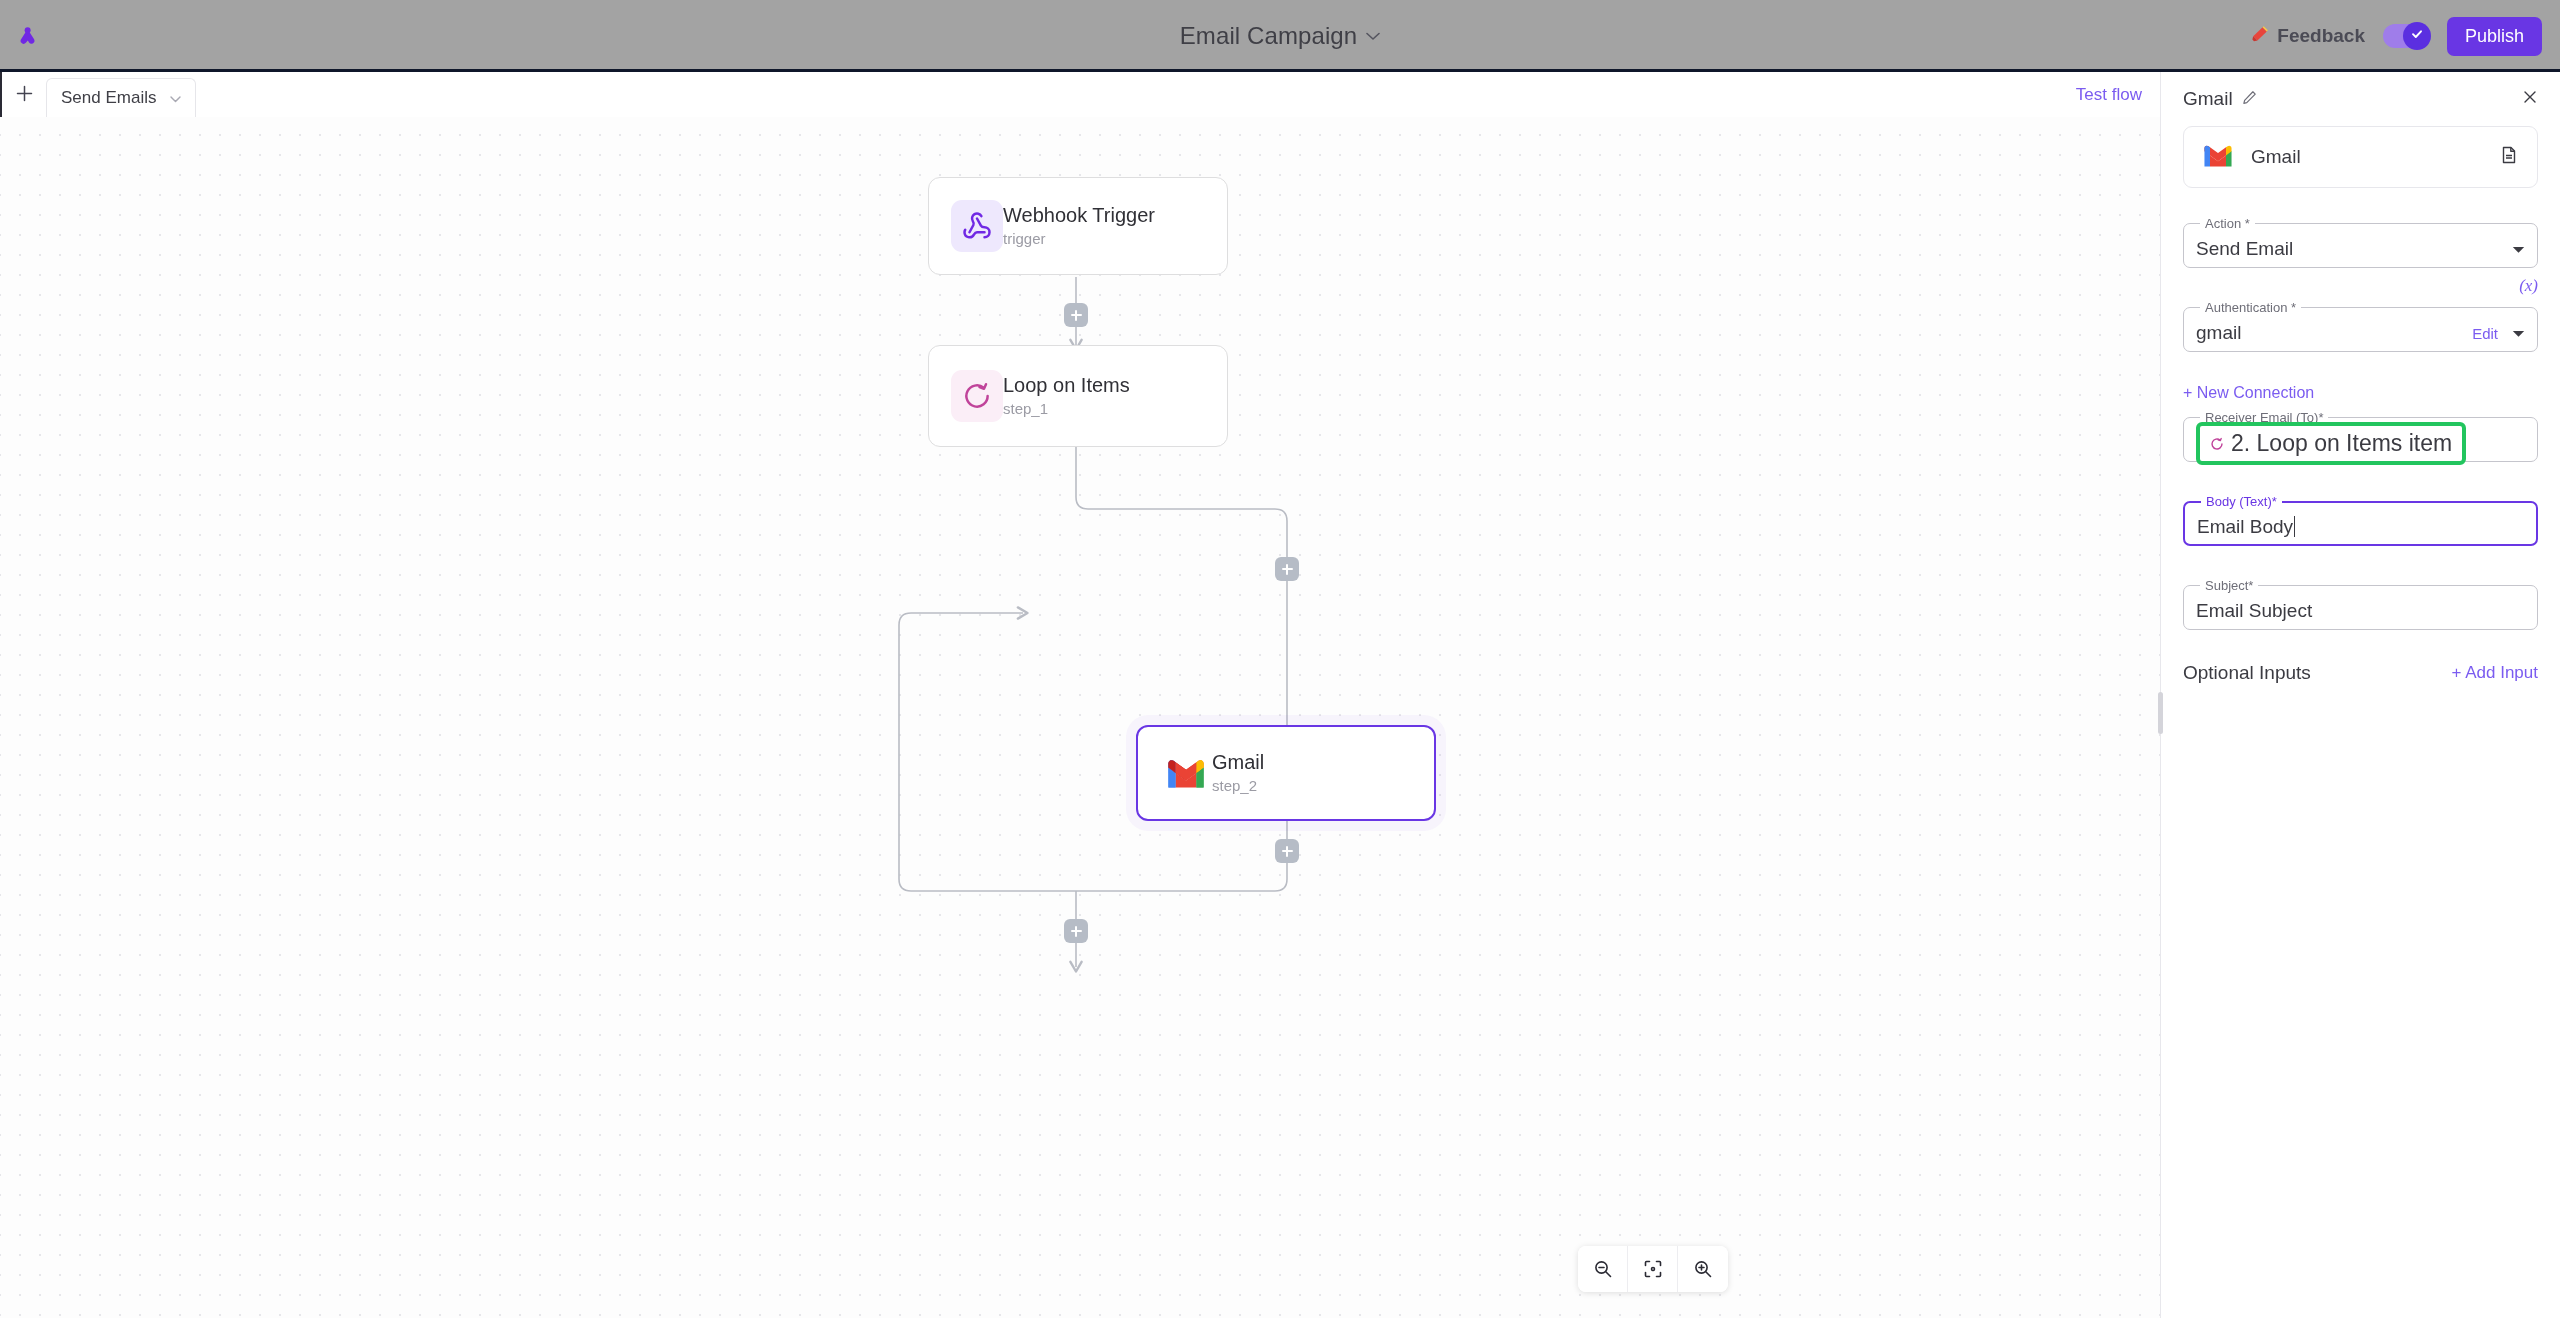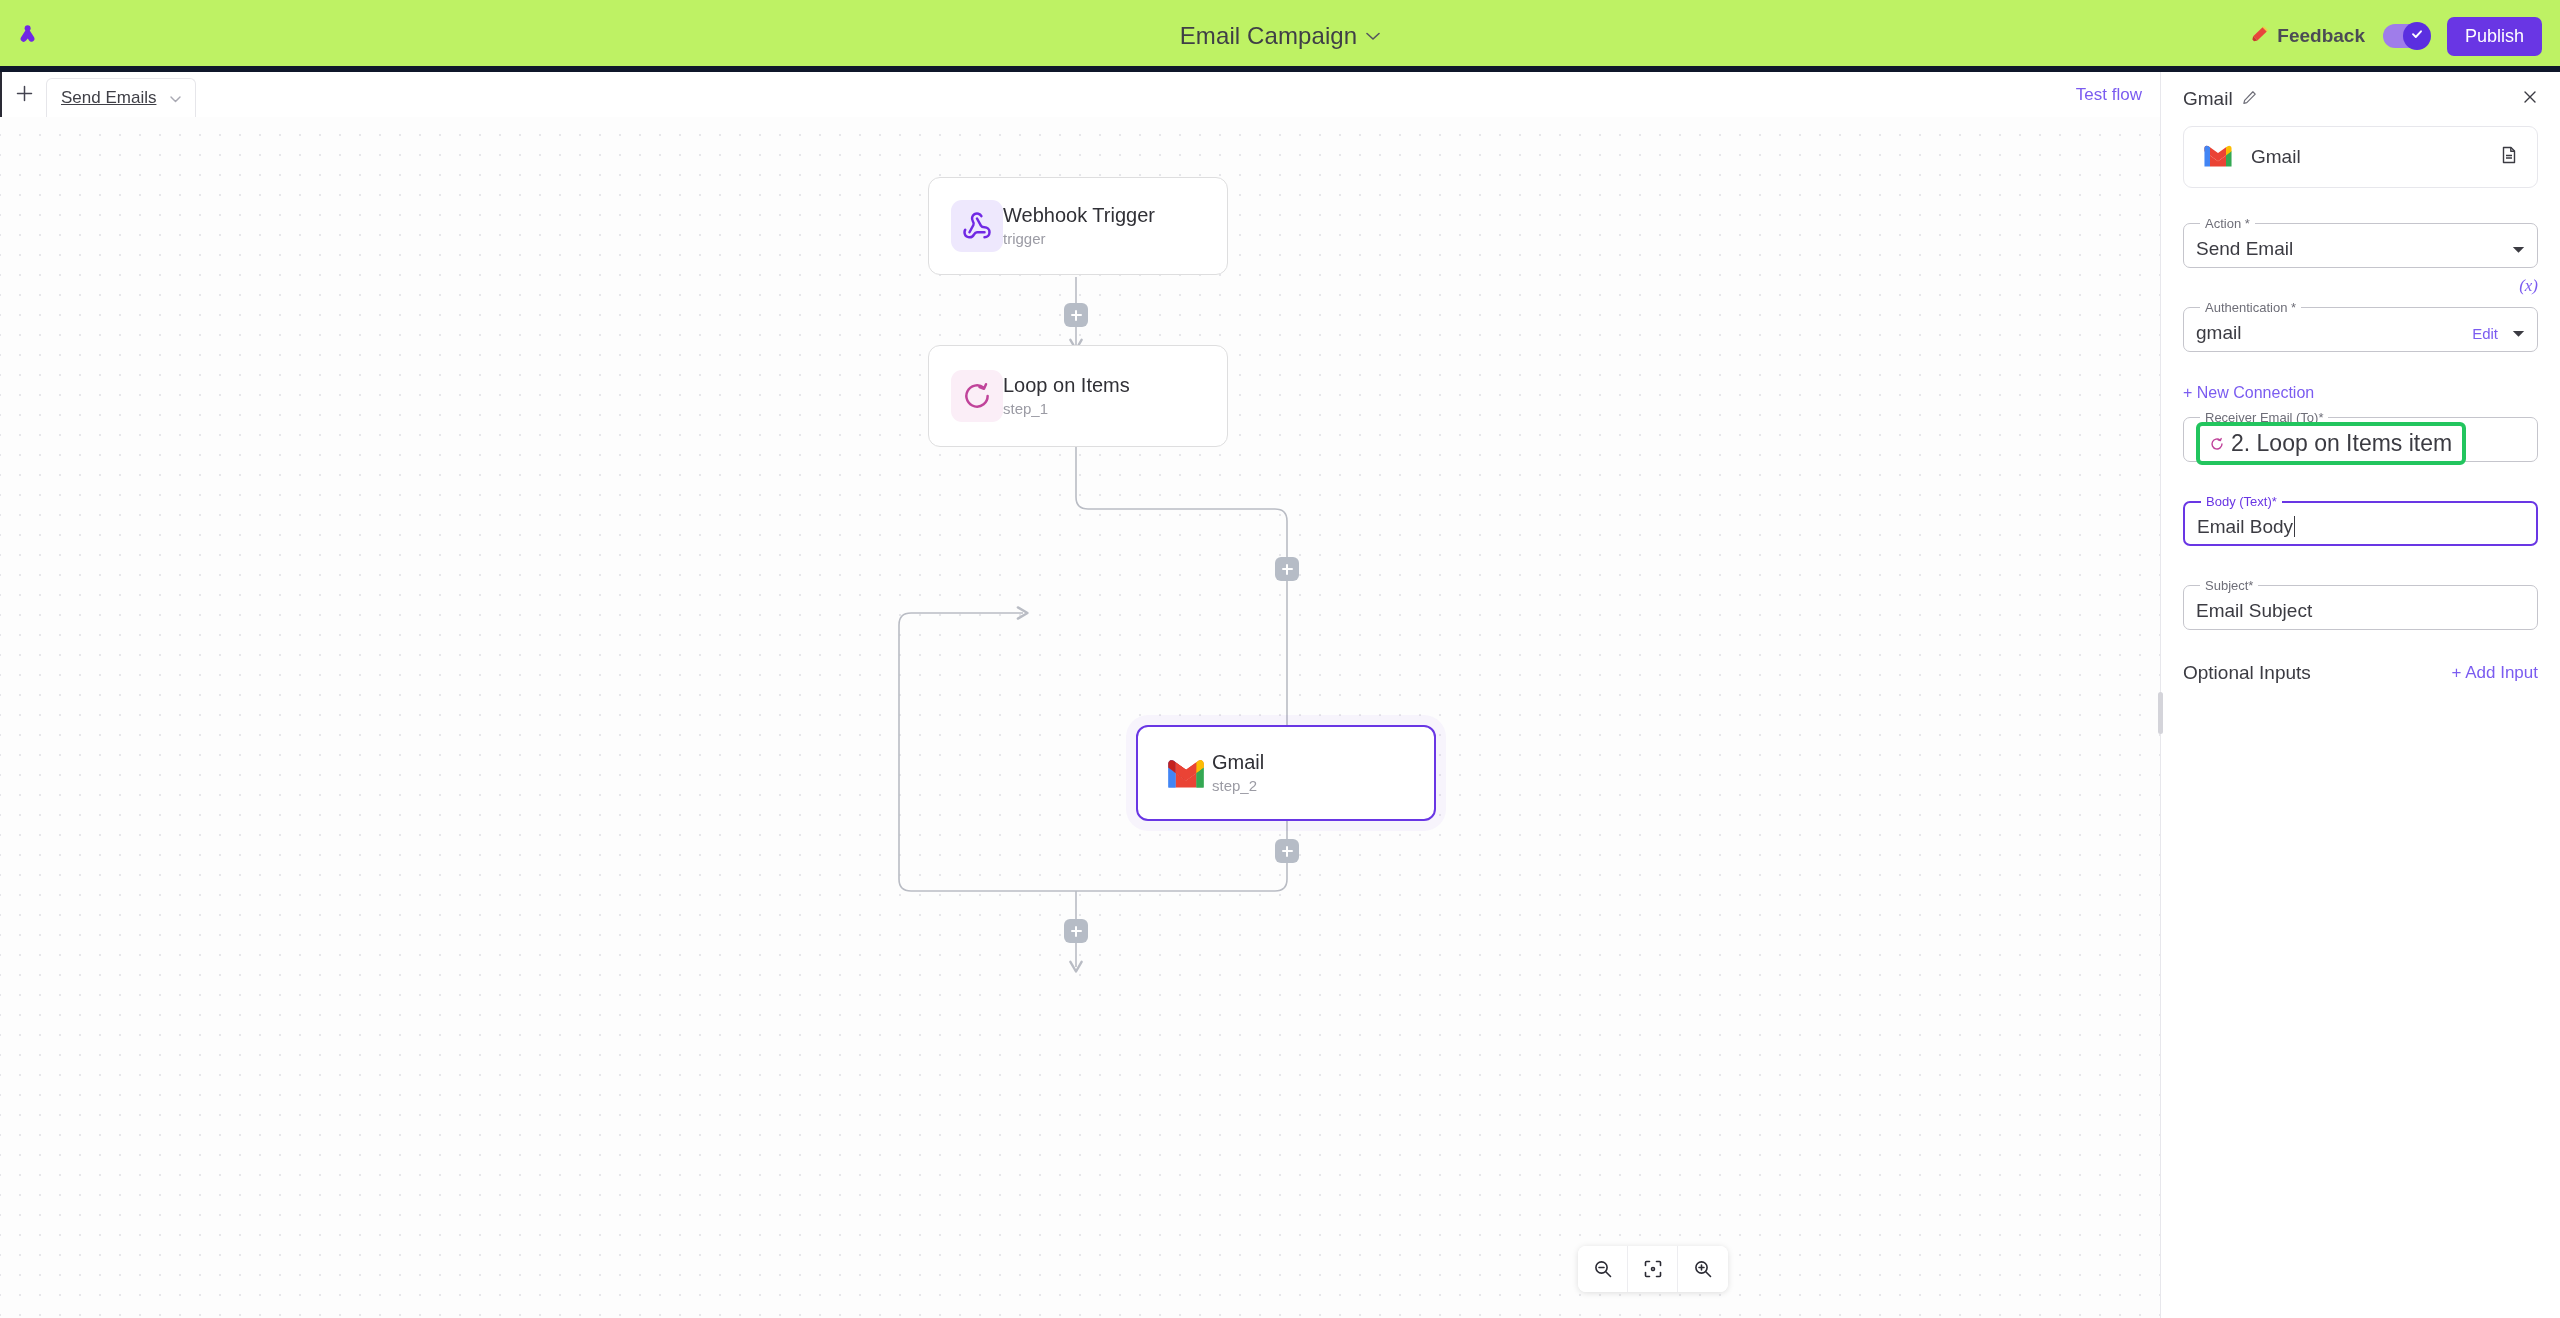--- a/index.html
+++ b/index.html
@@ -6,23 +6,23 @@
   html, body {
     width: 2560px; height: 1318px;
     font-family: "Liberation Sans", sans-serif;
     background: #ffffff;
     overflow: hidden;
   }
 
   
   .topbar {
     position: absolute; top: 0; left: 0; width: 2560px; height: 72px;
-    background: #bef264;
+    background: #a3a3a3;
     display: flex; align-items: center;
-    border-bottom: 6px solid #0f172a;
+    border-bottom: 3px solid #0f172a;
   }
   .logo-wrap {
     width: 56px; height: 72px;
     display: flex; align-items: center; justify-content: center;
     border-right: 1px solid transparent;
   }
   .logo-svg { width: 30px; height: 30px; display:block; }
 
   .topbar-center {
     position: absolute; left: 0; right: 0; top: 0; height: 72px;
@@ -79,21 +79,21 @@
     justify-content: center; cursor: pointer; color: #444; font-size: 24px;
     font-weight: 300;
   }
   .tab {
     height: 39px; min-width: 122px;
     display: flex; align-items: center; justify-content: center; gap: 14px;
     border: 1px solid #e6e6ea; border-bottom: none;
     border-radius: 6px 6px 0 0;
     background: #fff; padding: 0 14px; cursor: pointer;
   }
-  .tab-label { font-size: 17px; color: #3f3f46; text-decoration: underline; }
+  .tab-label { font-size: 17px; color: #3f3f46; }
 
   .testflow {
     position: absolute; right: 18px; top: 13px;
     font-size: 17px; color: #7b5cf0; cursor: pointer;
   }
 
   
   .canvas {
     position: absolute; top: 117px; left: 0; width: 2160px; height: 1201px;
     background-color: #fdfdfd;

